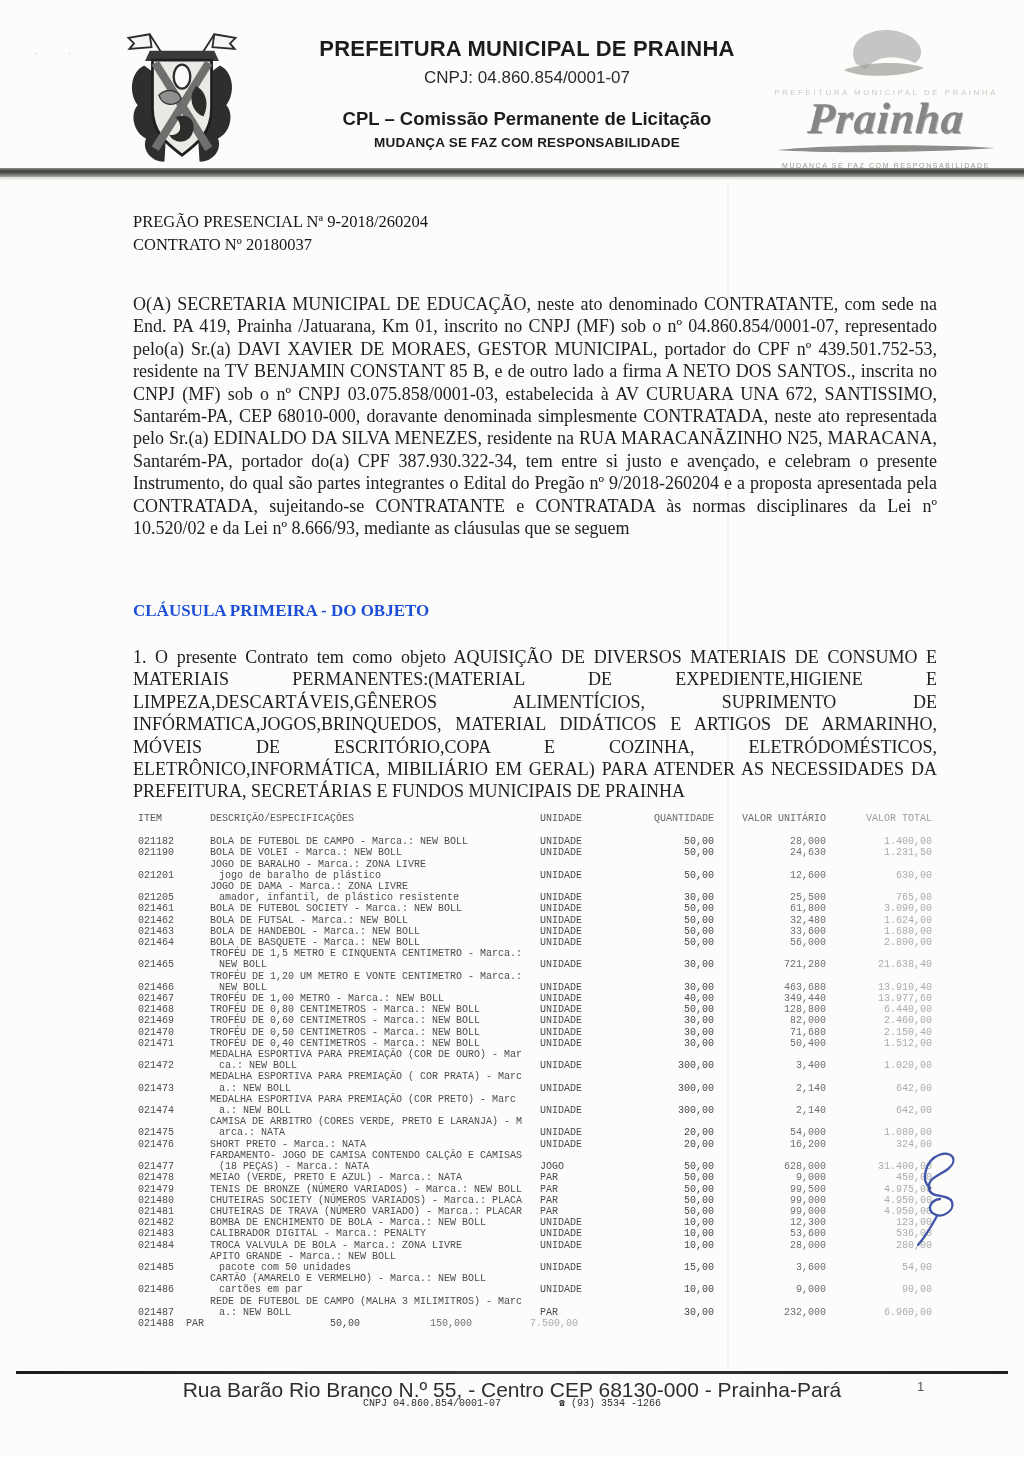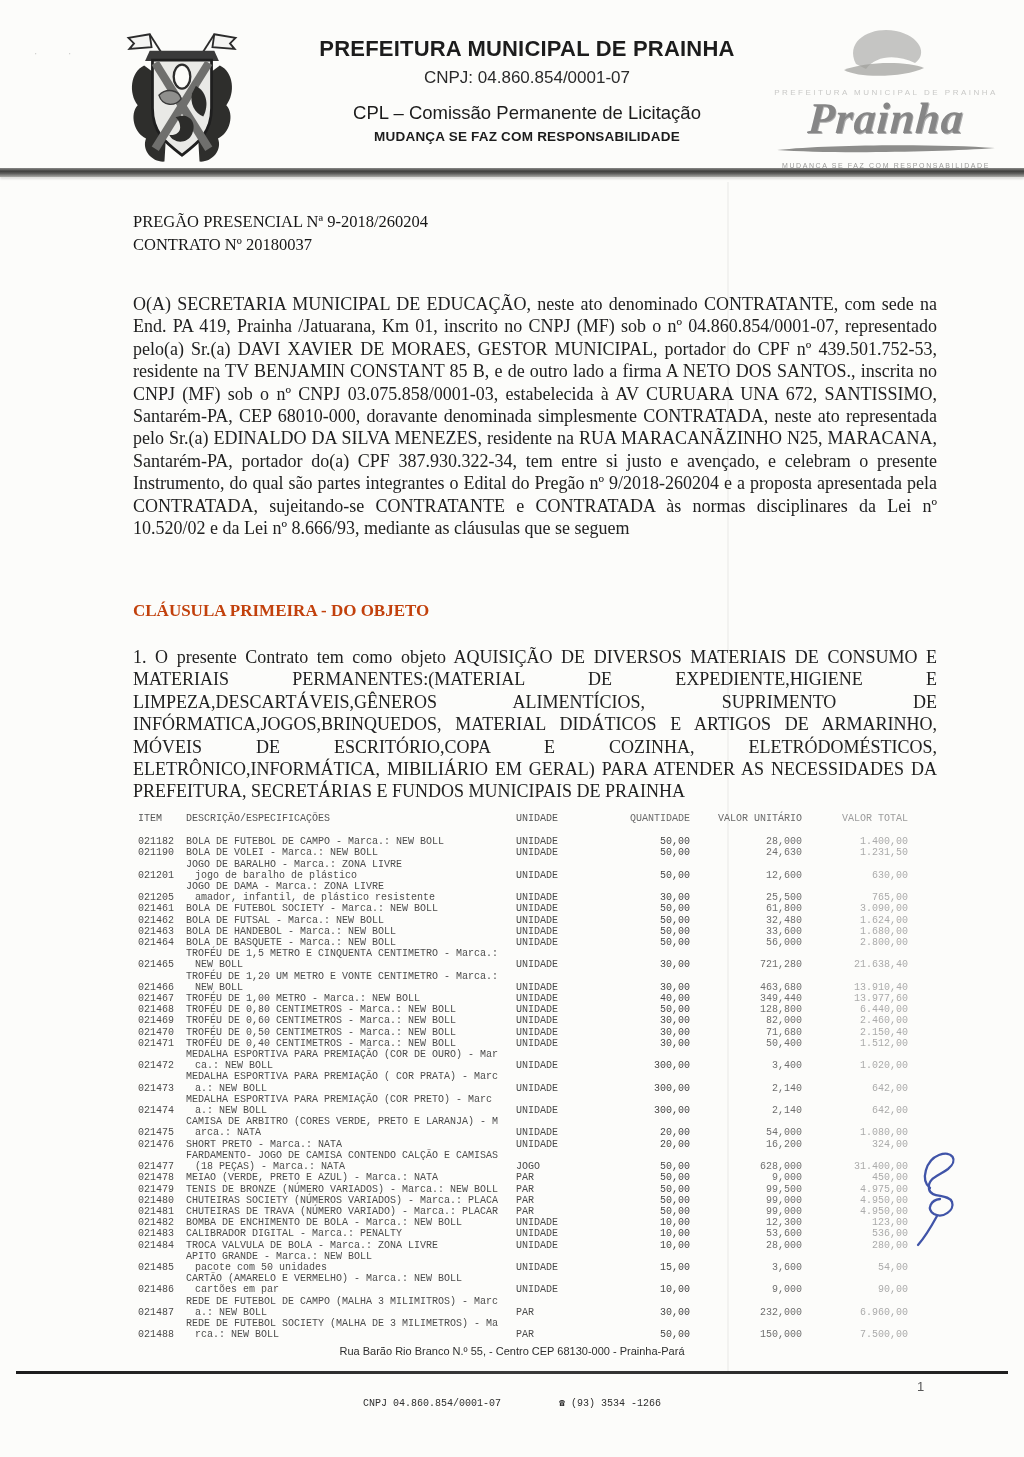--- a/index.html
+++ b/index.html
@@ -8,68 +8,68 @@
     position:relative; width:1024px; height:1457px; margin:0 auto;
     background:#fcfcfa; overflow:hidden; color:#222;
     font-family:"Liberation Serif", serif;
   }
   
   .crest { position:absolute; left:122px; top:26px; }
   .hdr-center { position:absolute; left:292px; top:36px; width:470px; text-align:center;
     font-family:"Liberation Sans", sans-serif; color:#1c1c1c; }
   .hdr-title { font-size:22px; font-weight:bold; letter-spacing:.2px; }
   .hdr-cnpj  { font-size:17px; margin-top:6px; color:#2a2a2a; }
-  .hdr-cpl   { font-size:18.5px; font-weight:normal; margin-top:14px; }
+  .hdr-cpl   { font-size:18.5px; font-weight:bold; margin-top:20px; }
   .hdr-motto { font-size:13.5px; font-weight:bold; margin-top:5px; letter-spacing:.2px; }
   .logo { position:absolute; left:768px; top:24px; width:236px; text-align:center; }
   .logo-top { font-family:"Liberation Sans", sans-serif; font-size:8px; letter-spacing:2.5px;
     color:#c9c9c7; margin-top:2px; white-space:nowrap; }
   .logo-script { font-family:"Liberation Serif", serif; font-style:italic; font-weight:bold;
     font-size:44px; color:#868686; letter-spacing:1px; line-height:44px;
     transform:skewX(-4deg); text-shadow:1px 1px 0 #aeaeae; }
   .logo-sub { font-family:"Liberation Sans", sans-serif; font-size:7px; letter-spacing:1.6px;
     color:#9a9a98; margin-top:3px; white-space:nowrap; }
   .rule-band { position:absolute; left:0; right:0; top:168px; height:9px;
     background:linear-gradient(#8b8b89, #3f3f3d 35%, #5c5c5a 60%, #a9a9a6);
     box-shadow:0 2px 2px rgba(0,0,0,.12); }
   
   .doc-num { position:absolute; left:133px; top:210px; font-weight:normal; font-size:16.5px;
     line-height:23px; color:#161616; }
   .para { position:absolute; left:133px; width:804px; font-size:18px; line-height:22.4px;
     text-align:justify; color:#212121; }
   .para-intro { top:293px; }
-  .clause-h { position:absolute; left:133px; top:601px; font-weight:bold; font-size:17px; color:#c2410c; }
+  .clause-h { position:absolute; left:133px; top:601px; font-weight:bold; font-size:17px; color:#1d4ed8; }
   .para-clause { top:646px; }
   
   .itable { position:absolute; left:138px; top:813px; width:772px;
     font-family:"Liberation Mono", "DejaVu Sans Mono", monospace;
     font-size:10px; line-height:11.2px; color:#4c4c4c; }
   .trow { display:flex; align-items:flex-end; }
   .thead { margin-bottom:12px; color:#555; }
   .c-item  { width:48px;  flex:none; }
-  .c-desc  { width:330px; flex:none; padding-right:6px; }
+  .c-desc  { width:330px; flex:none; padding-right:6px;margin-left:24px; }
   .c-unit  { width:78px;  flex:none; }
   .c-qty   { width:96px;  flex:none; text-align:right; color:#474747; }
   .c-price { width:112px; flex:none; text-align:right; color:#6e6e6e; }
   .c-total { width:106px; flex:none; text-align:right; color:#ababab; }
   .thead .c-qty, .thead .c-price, .thead .c-total { color:#6a6a6a; }
   .thead .c-total { color:#9c9c9c; }
   .desc-cont { padding-left:9px; }
   
   .fold { position:absolute; left:727px; top:182px; width:2px; height:1190px;
     background:rgba(90,90,90,.06); }
   .pencil { position:absolute; left:34px; top:48px; width:90px; height:40px; color:#c9c9c7;
     font-size:10px; letter-spacing:14px; font-family:"Liberation Sans",sans-serif; }
   .rubric { position:absolute; left:902px; top:1148px; }
   
   .foot-rule { position:absolute; left:16px; right:16px; top:1371px; height:2.5px;
     background:linear-gradient(90deg,#1c1c1c,#3a3a3a 50%,#1f1f1f); }
   .footer { position:absolute; left:0; width:100%; text-align:center;
     font-family:"Liberation Sans", sans-serif; color:#2e2e2e; }
-  .foot-1 { top:1345px; font-size:11px; }
+  .foot-1 { top:1378px; font-size:21px; }
   .foot-2 { top:1397px; font-size:10px;font-family:Liberation Mono, monospace; }
   .foot-2 .gap { display:inline-block; width:58px; }
   .page-num { position:absolute; left:917px; top:1379px; font-size:13px; color:#565656;
     font-family:"Liberation Sans", sans-serif; }
 </style>
 </head>
 <body>
 
 <div class="page">
 
@@ -455,24 +455,20 @@
             <div class="">REDE DE FUTEBOL DE CAMPO (MALHA 3 MILIMITROS) - Marc</div>
             <div class="desc-cont">a.: NEW BOLL</div>
           </div>
           <div class="c-unit">PAR</div>
           <div class="c-qty">30,00</div>
           <div class="c-price">232,000</div>
           <div class="c-total">6.960,00</div>
         </div>
         <div class="trow">
           <div class="c-item">021488</div>
-          <div class="c-desc">
-            <div class="">REDE DE FUTEBOL SOCIETY (MALHA DE 3 MILIMETROS) - Ma</div>
-            <div class="desc-cont">rca.: NEW BOLL</div>
-          </div>
           <div class="c-unit">PAR</div>
           <div class="c-qty">50,00</div>
           <div class="c-price">150,000</div>
           <div class="c-total">7.500,00</div>
         </div>
       </div>
   </div>
 
   <div class="rubric">
     <svg width="66" height="100" viewBox="0 0 66 100">

